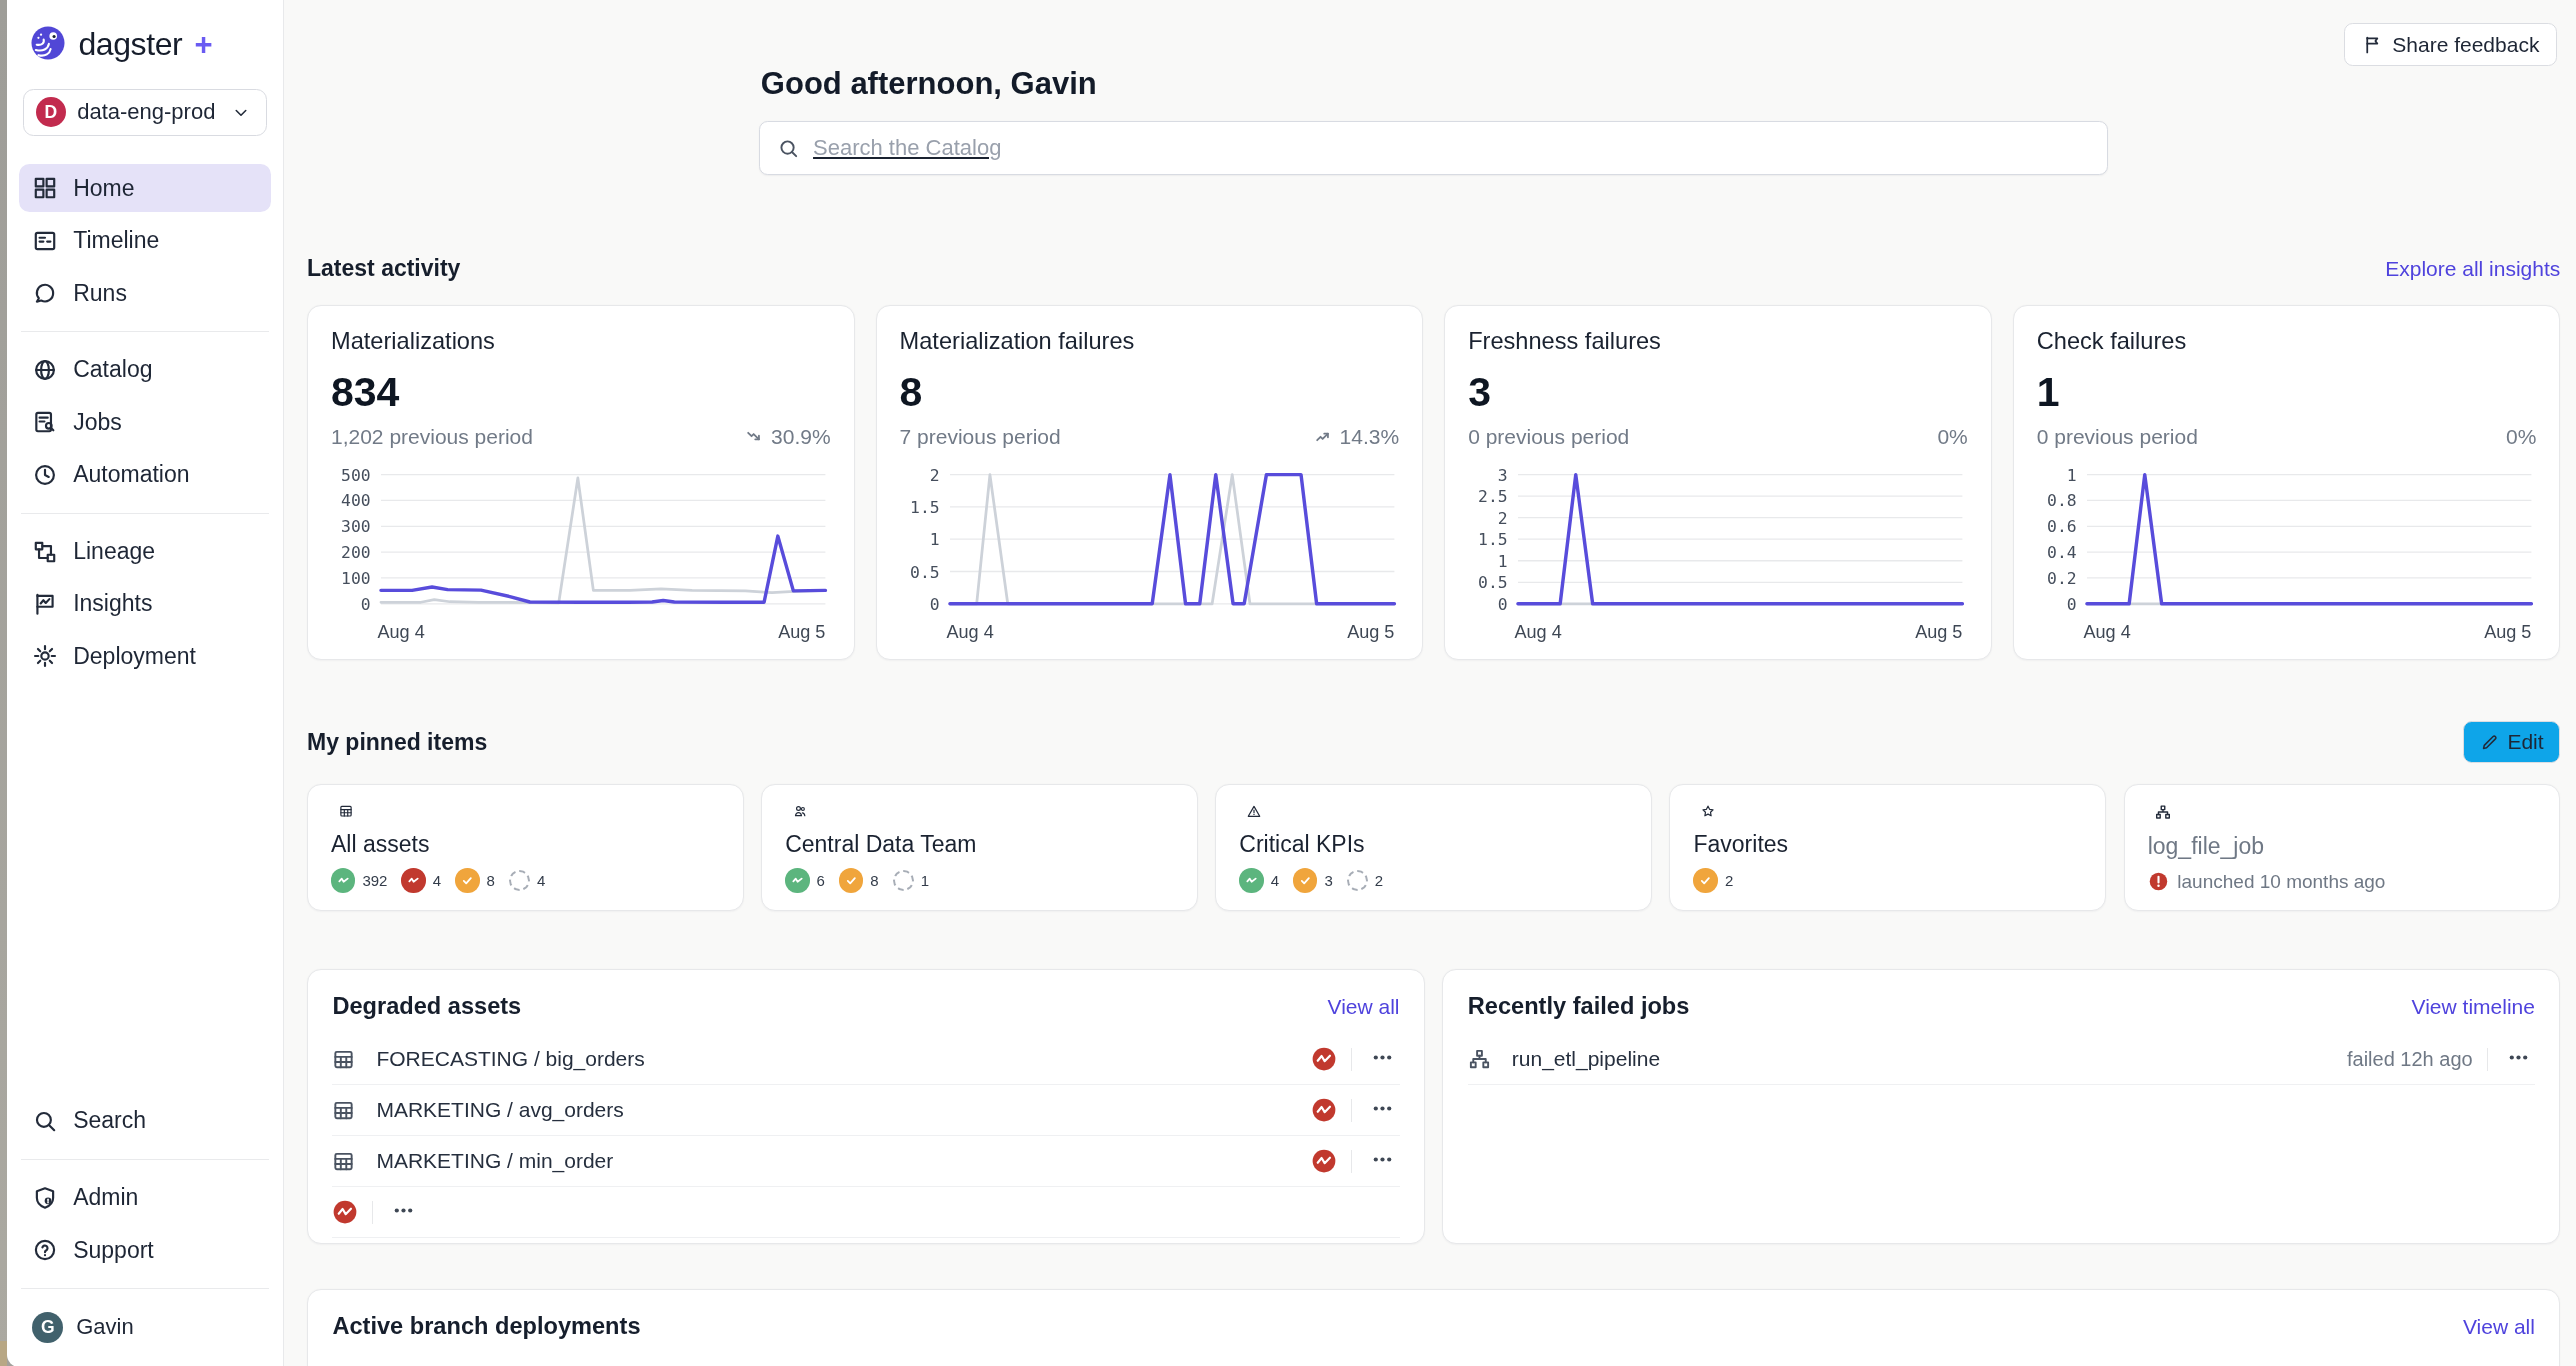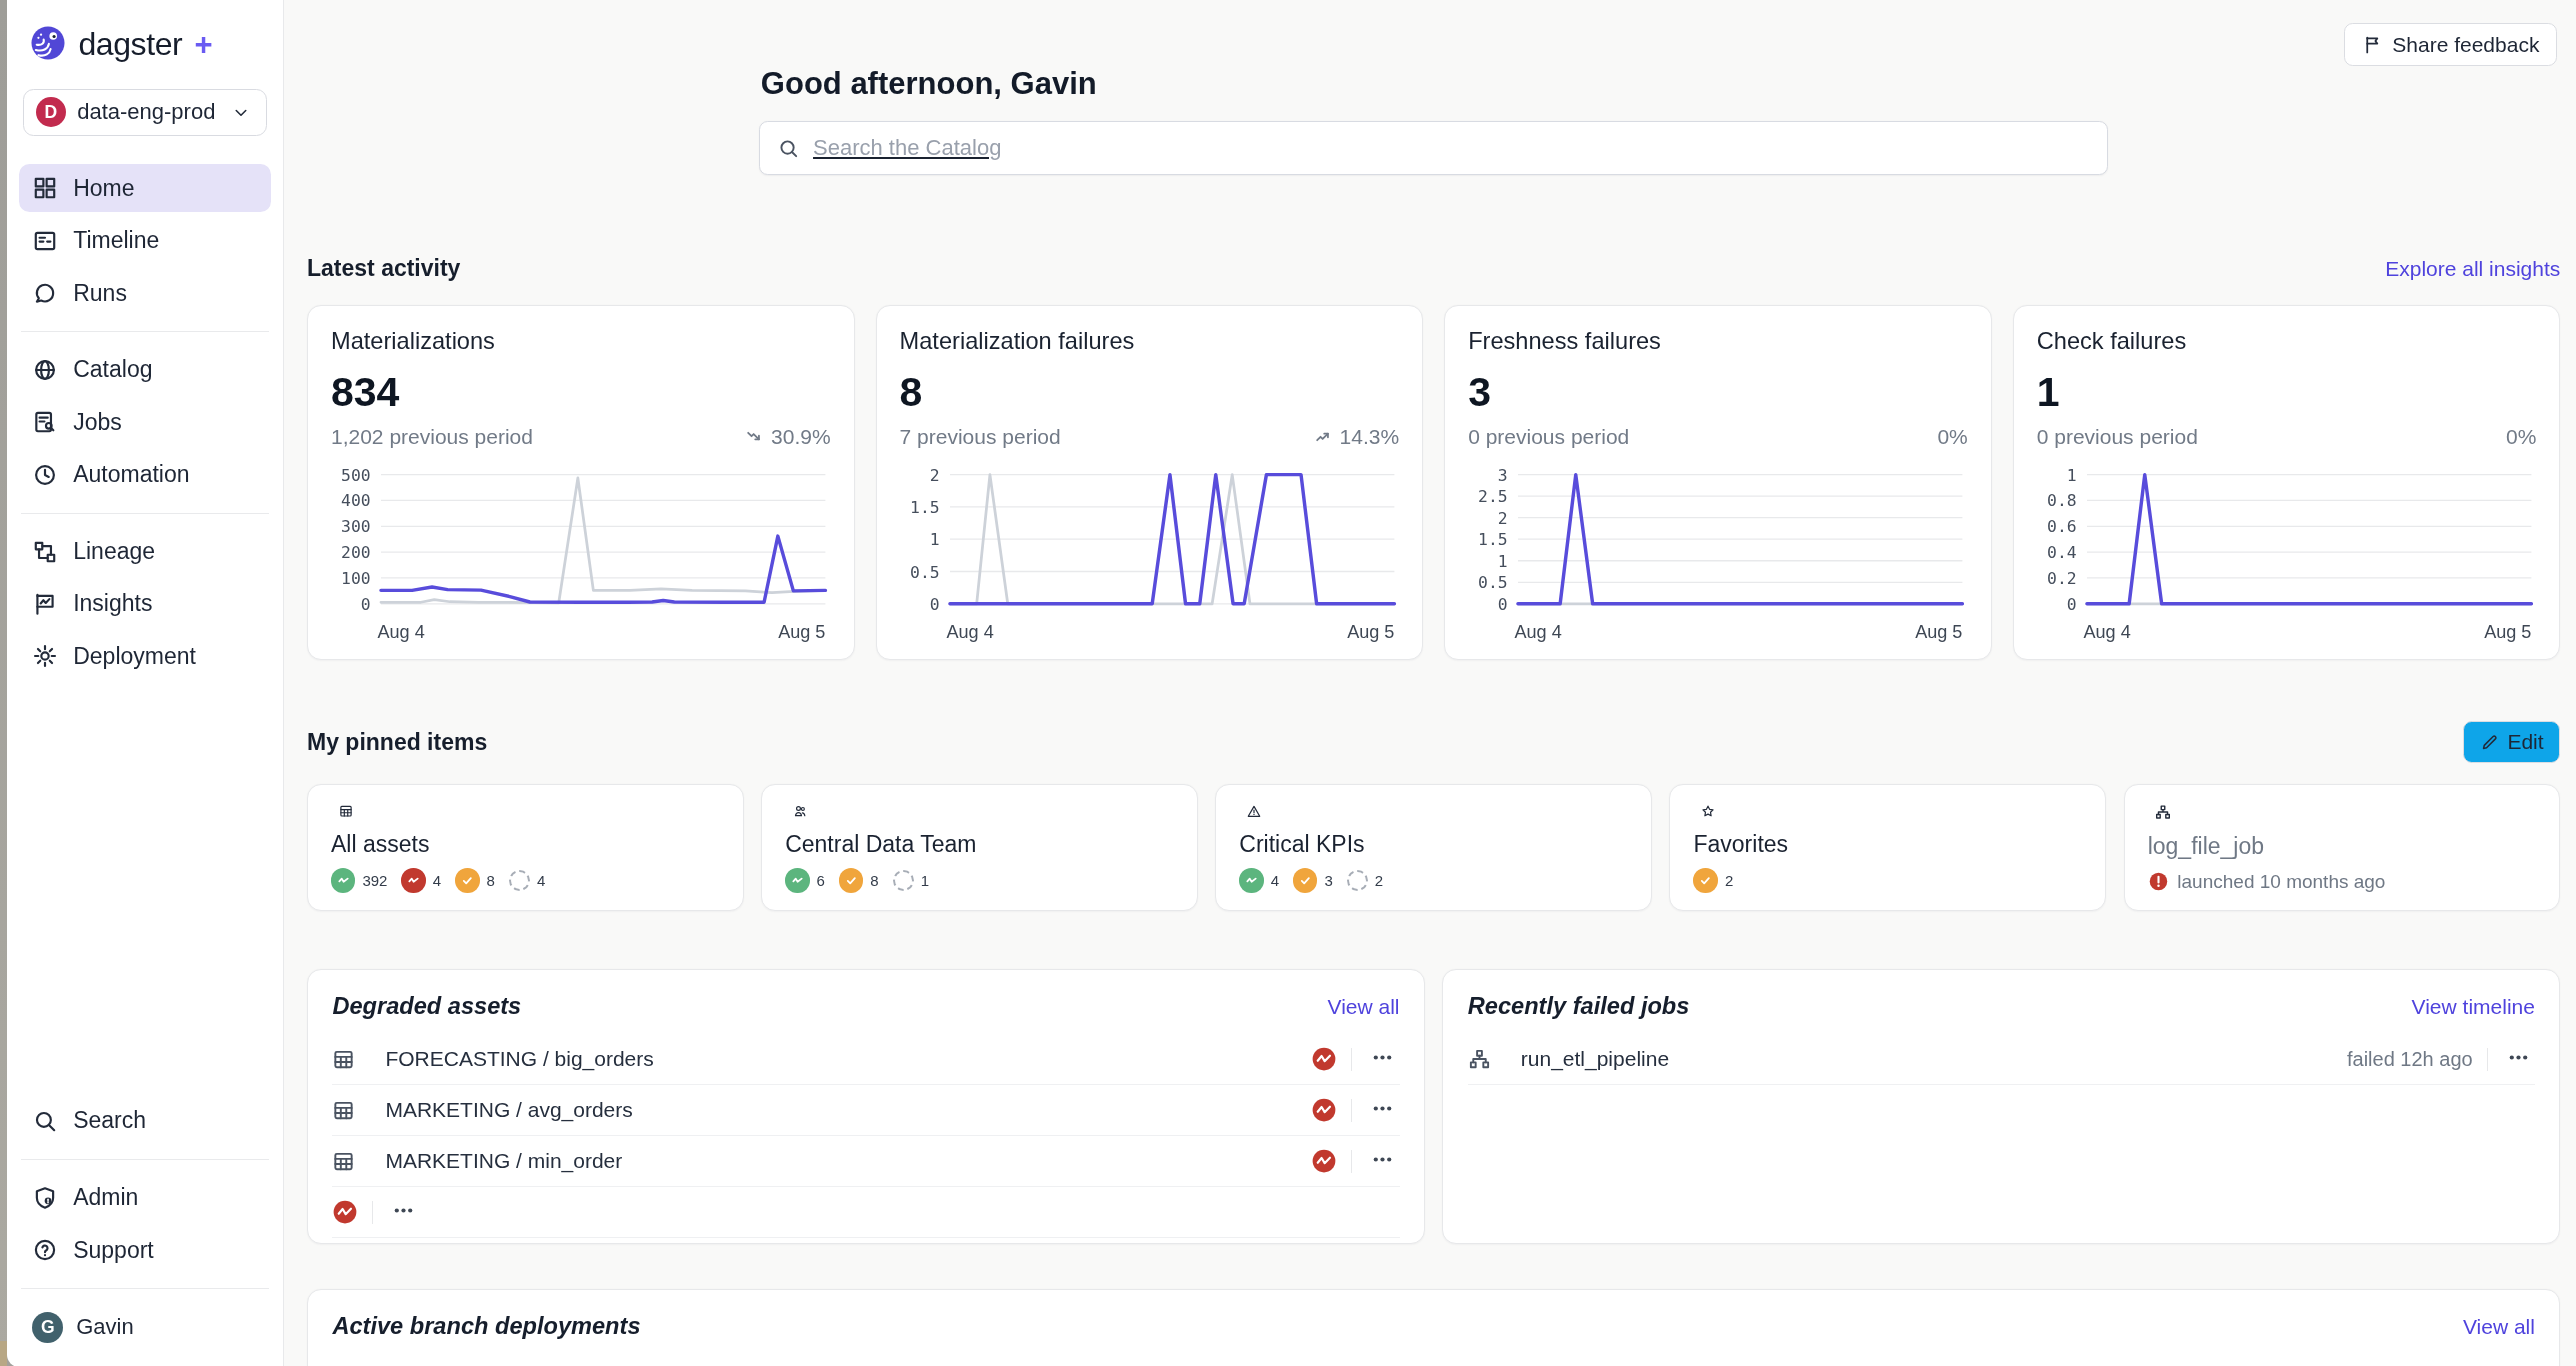--- a/index.html
+++ b/index.html
@@ -90,23 +90,23 @@
   .dot.success { background:#5CB57E; }
   .dot.failure { background:#C1392E; }
   .dot.warning { background:#F0A53C; }
   .dot.none { width:21px; height:21px; flex:0 0 21px; background:transparent; border:2.2px dashed #A7ADB6; }
   .status-line { display:flex; align-items:center; gap:8.7px; font-size:19px; color:#6F7885; margin-top:10.5px; }
 
   .panels { display:grid; grid-template-columns:1fr 1fr; gap:17.5px; margin-top:58px; }
   .panel { background:#fff; border:0.9px solid #E7E8EA; border-radius:14px; padding:23px 24.4px 5.2px 24.4px;
     box-shadow:0 0.9px 1.7px rgba(16,24,40,.04); }
   .panel-head { display:flex; align-items:center; justify-content:space-between; margin-bottom:14px; }
-  .panel-title { font-size:23.6px; font-weight:600; color:#161E2C;font-style:italic; }
+  .panel-title { font-size:23.6px; font-weight:600; color:#161E2C; }
   .row { display:flex; align-items:center; height:51px; border-bottom:0.9px solid #EFF0F2; }
-  .row-left { display:flex; align-items:center; gap:30px; font-size:21px; color:#262F3E; flex:1; cursor:pointer; }
+  .row-left { display:flex; align-items:center; gap:21px; font-size:21px; color:#262F3E; flex:1; cursor:pointer; }
   .row-right { display:flex; align-items:center; gap:14px; }
   .vdiv { width:0.9px; height:23px; background:#E7E8EA; }
   .menu-btn { background:none; border:none; padding:3.5px 5.2px; cursor:pointer; }
   .muted-text { font-size:20px; color:#6F7885; }
   .failjobs-body { min-height:202px; }
 
   .branch-panel { margin-top:45px; height:192px; padding-bottom:0; }
   .brow { height:56px; }
 
   .ico { stroke:#232B3A; stroke-width:2; fill:none; stroke-linecap:round; stroke-linejoin:round; }

